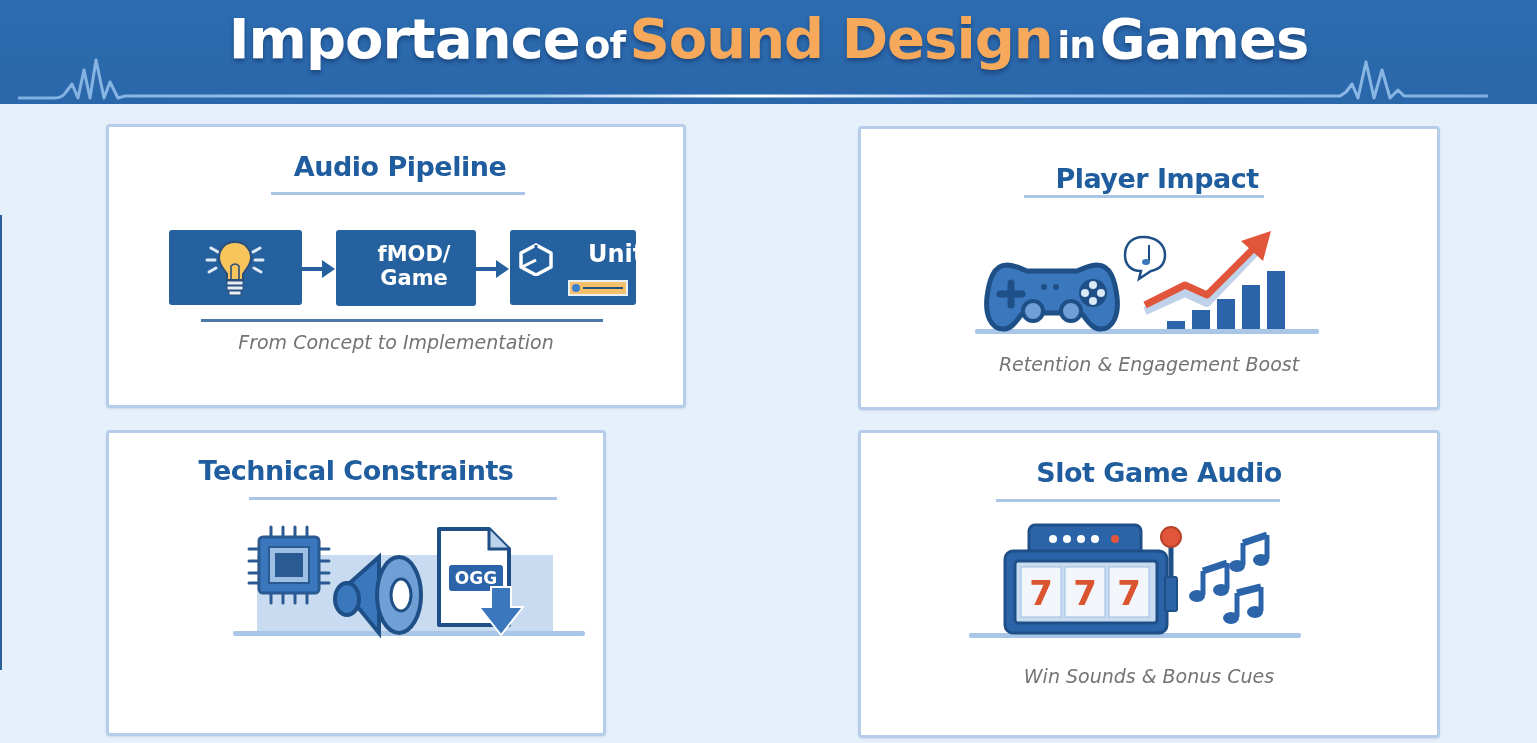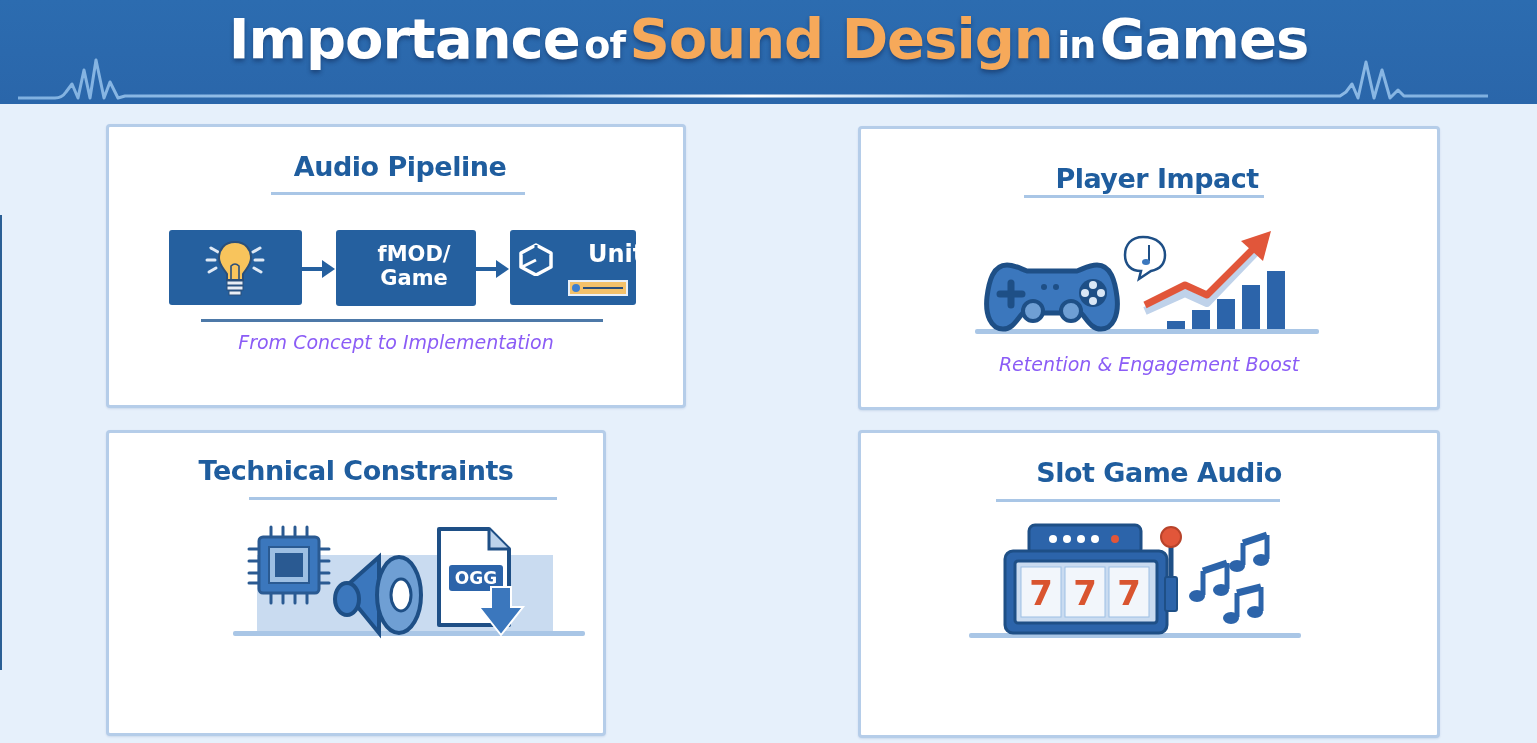--- a/index.html
+++ b/index.html
@@ -30,21 +30,21 @@
     border: 3px solid #b5cde9; border-radius: 4px;
     box-shadow: 0 1px 2px rgba(60,100,160,0.15);
   }
   .card-title {
     position: absolute; left: 0; right: 0; text-align: center;
     font-weight: bold; font-size: 27px; color: #1f5d9e; letter-spacing: -0.5px;
   }
   .card-rule { position: absolute; height: 3px; background: #a9c6e6; }
   .card-caption {
     position: absolute; left: 0; right: 0; text-align: center;
-    font-style: italic; font-size: 19px; color: #8b5cf6;
+    font-style: italic; font-size: 19px; color: #737373;
   }
   .illus { position: absolute; }
 
   .pipe-box {
     position: absolute; background: #25609f; border-radius: 3px;
     color: #fff; font-weight: bold;
   }
   .pipe-text { position: absolute; color: #fff; font-weight: bold; font-size: 20px; line-height: 24px; text-align: center; }
 </style>
 </head>
@@ -264,13 +264,14 @@
       <g stroke-width="5">
         <line x1="272" y1="72" x2="272" y2="96"></line>
           <line x1="296" y1="66" x2="296" y2="90"></line>
         <line x1="272" y1="72" x2="296" y2="66" stroke-width="7"></line>
       </g>
       <ellipse cx="266" cy="97" rx="8" ry="6" stroke="none"></ellipse>
         <ellipse cx="290" cy="91" rx="8" ry="6" stroke="none"></ellipse>
     </g>
   </svg>
 
+  <div class="card-caption" style="top:232px;">Win Sounds &amp; Bonus Cues</div>
 </div>
 
 </body></html>

